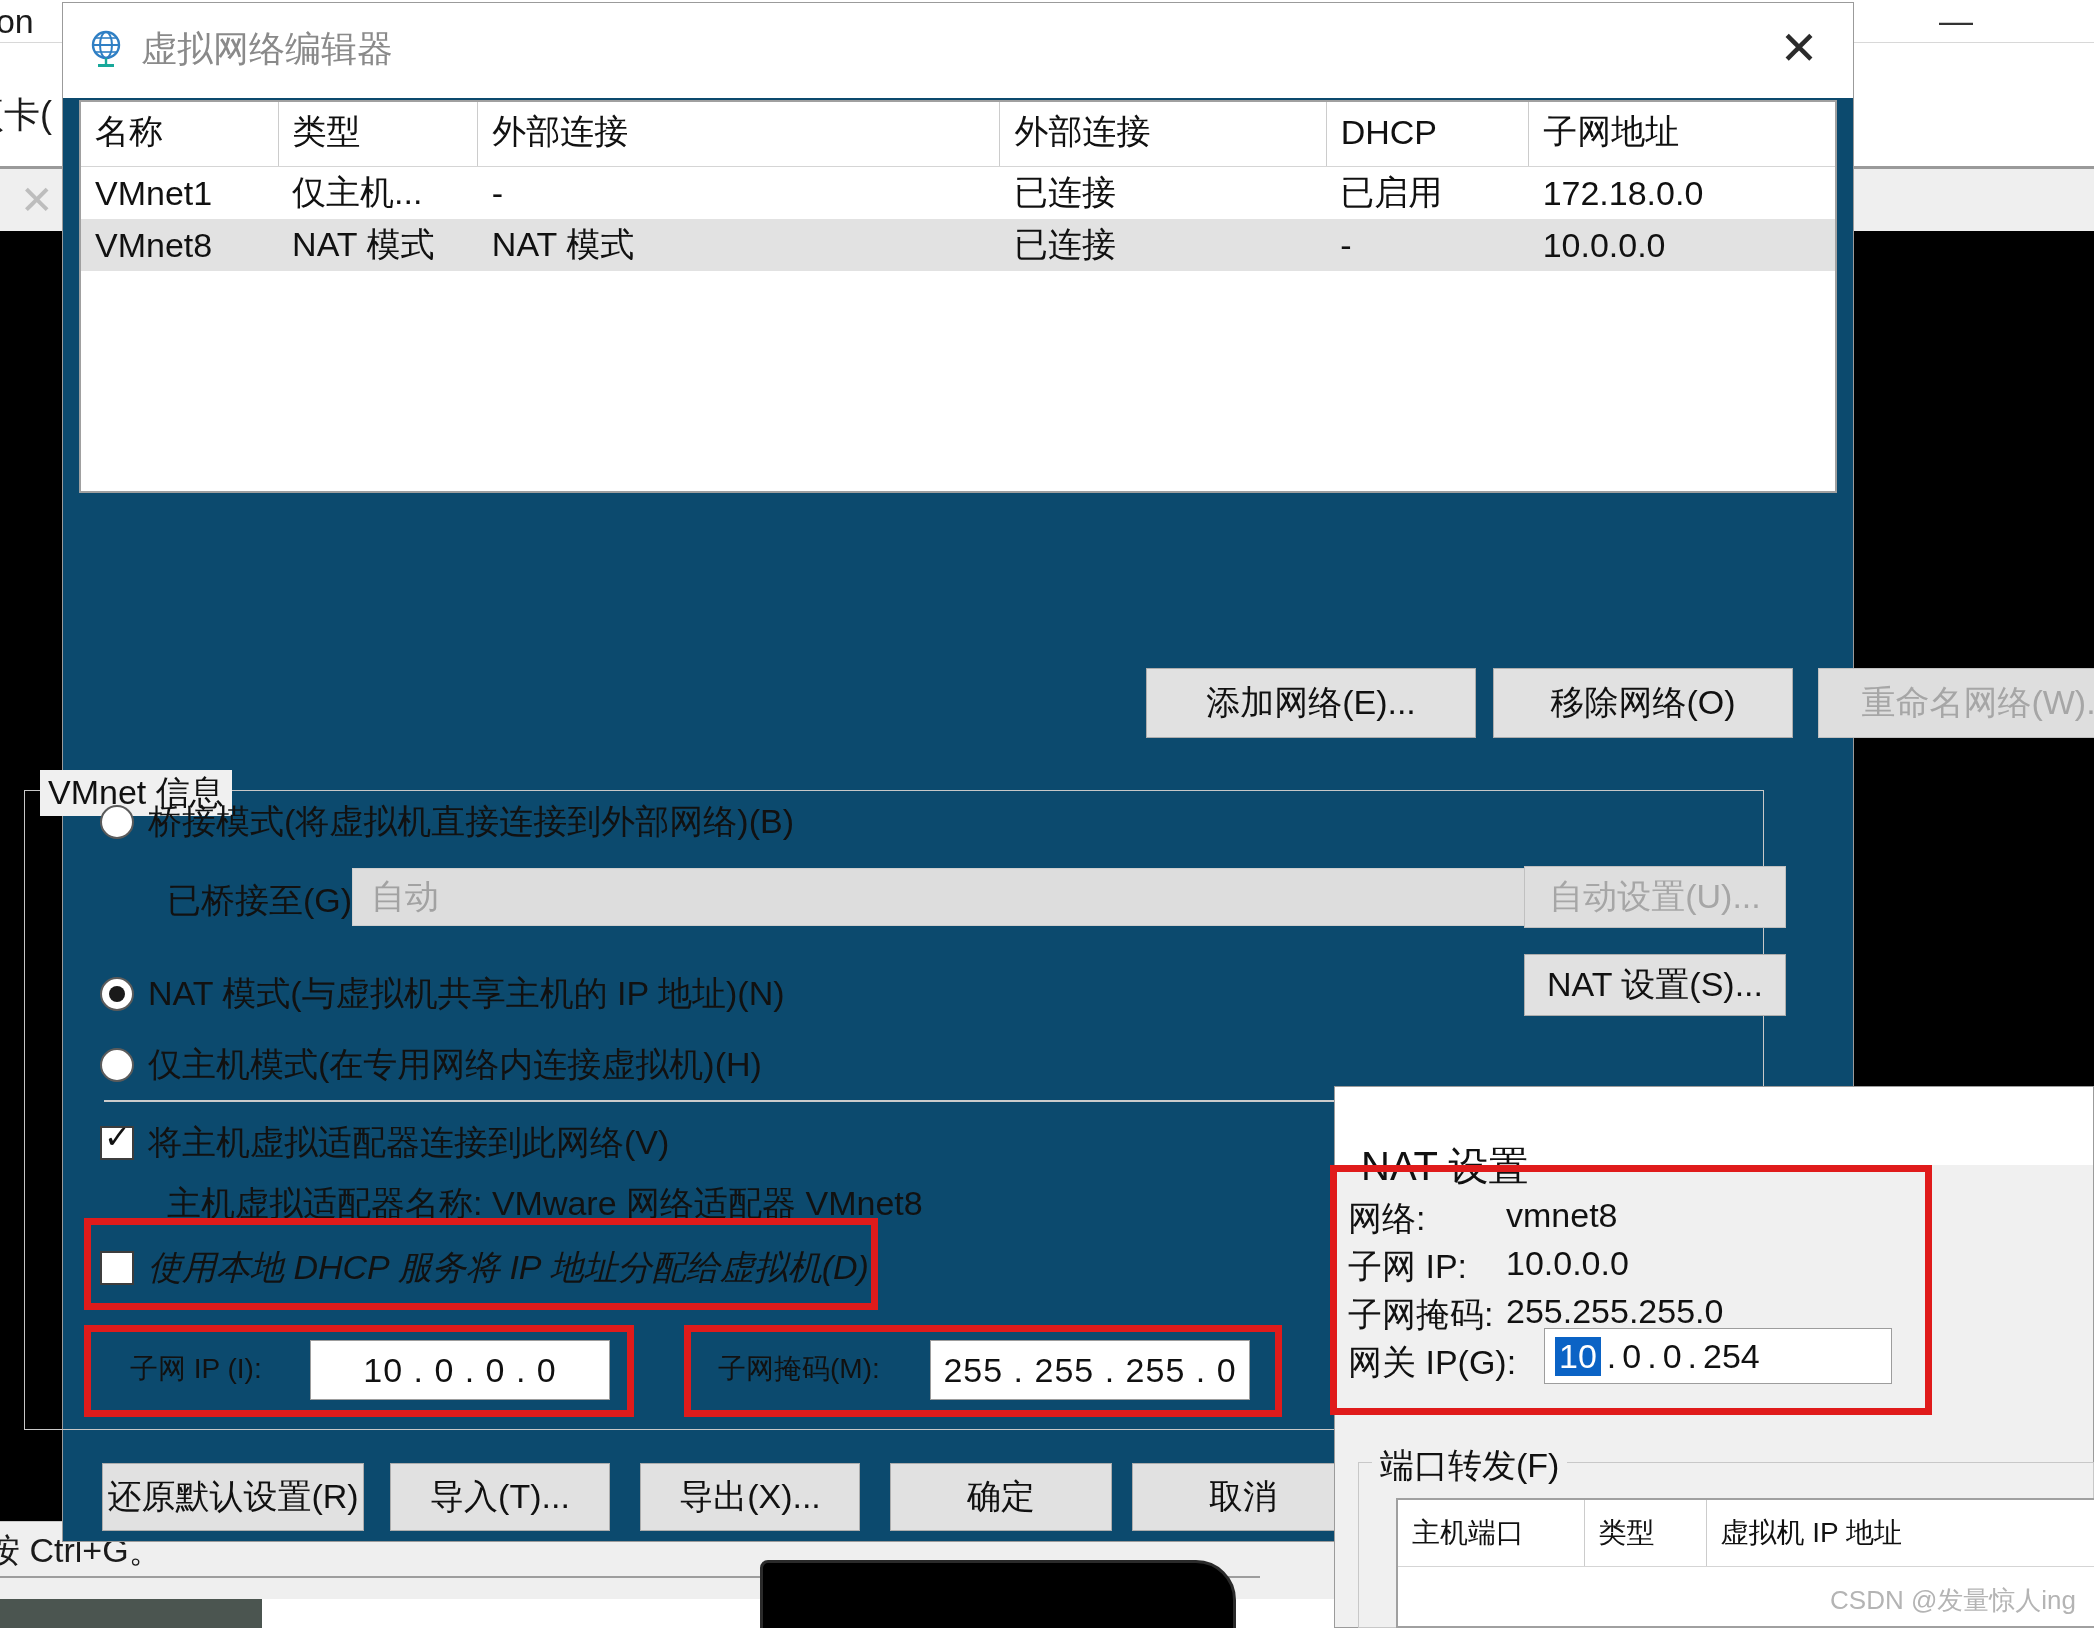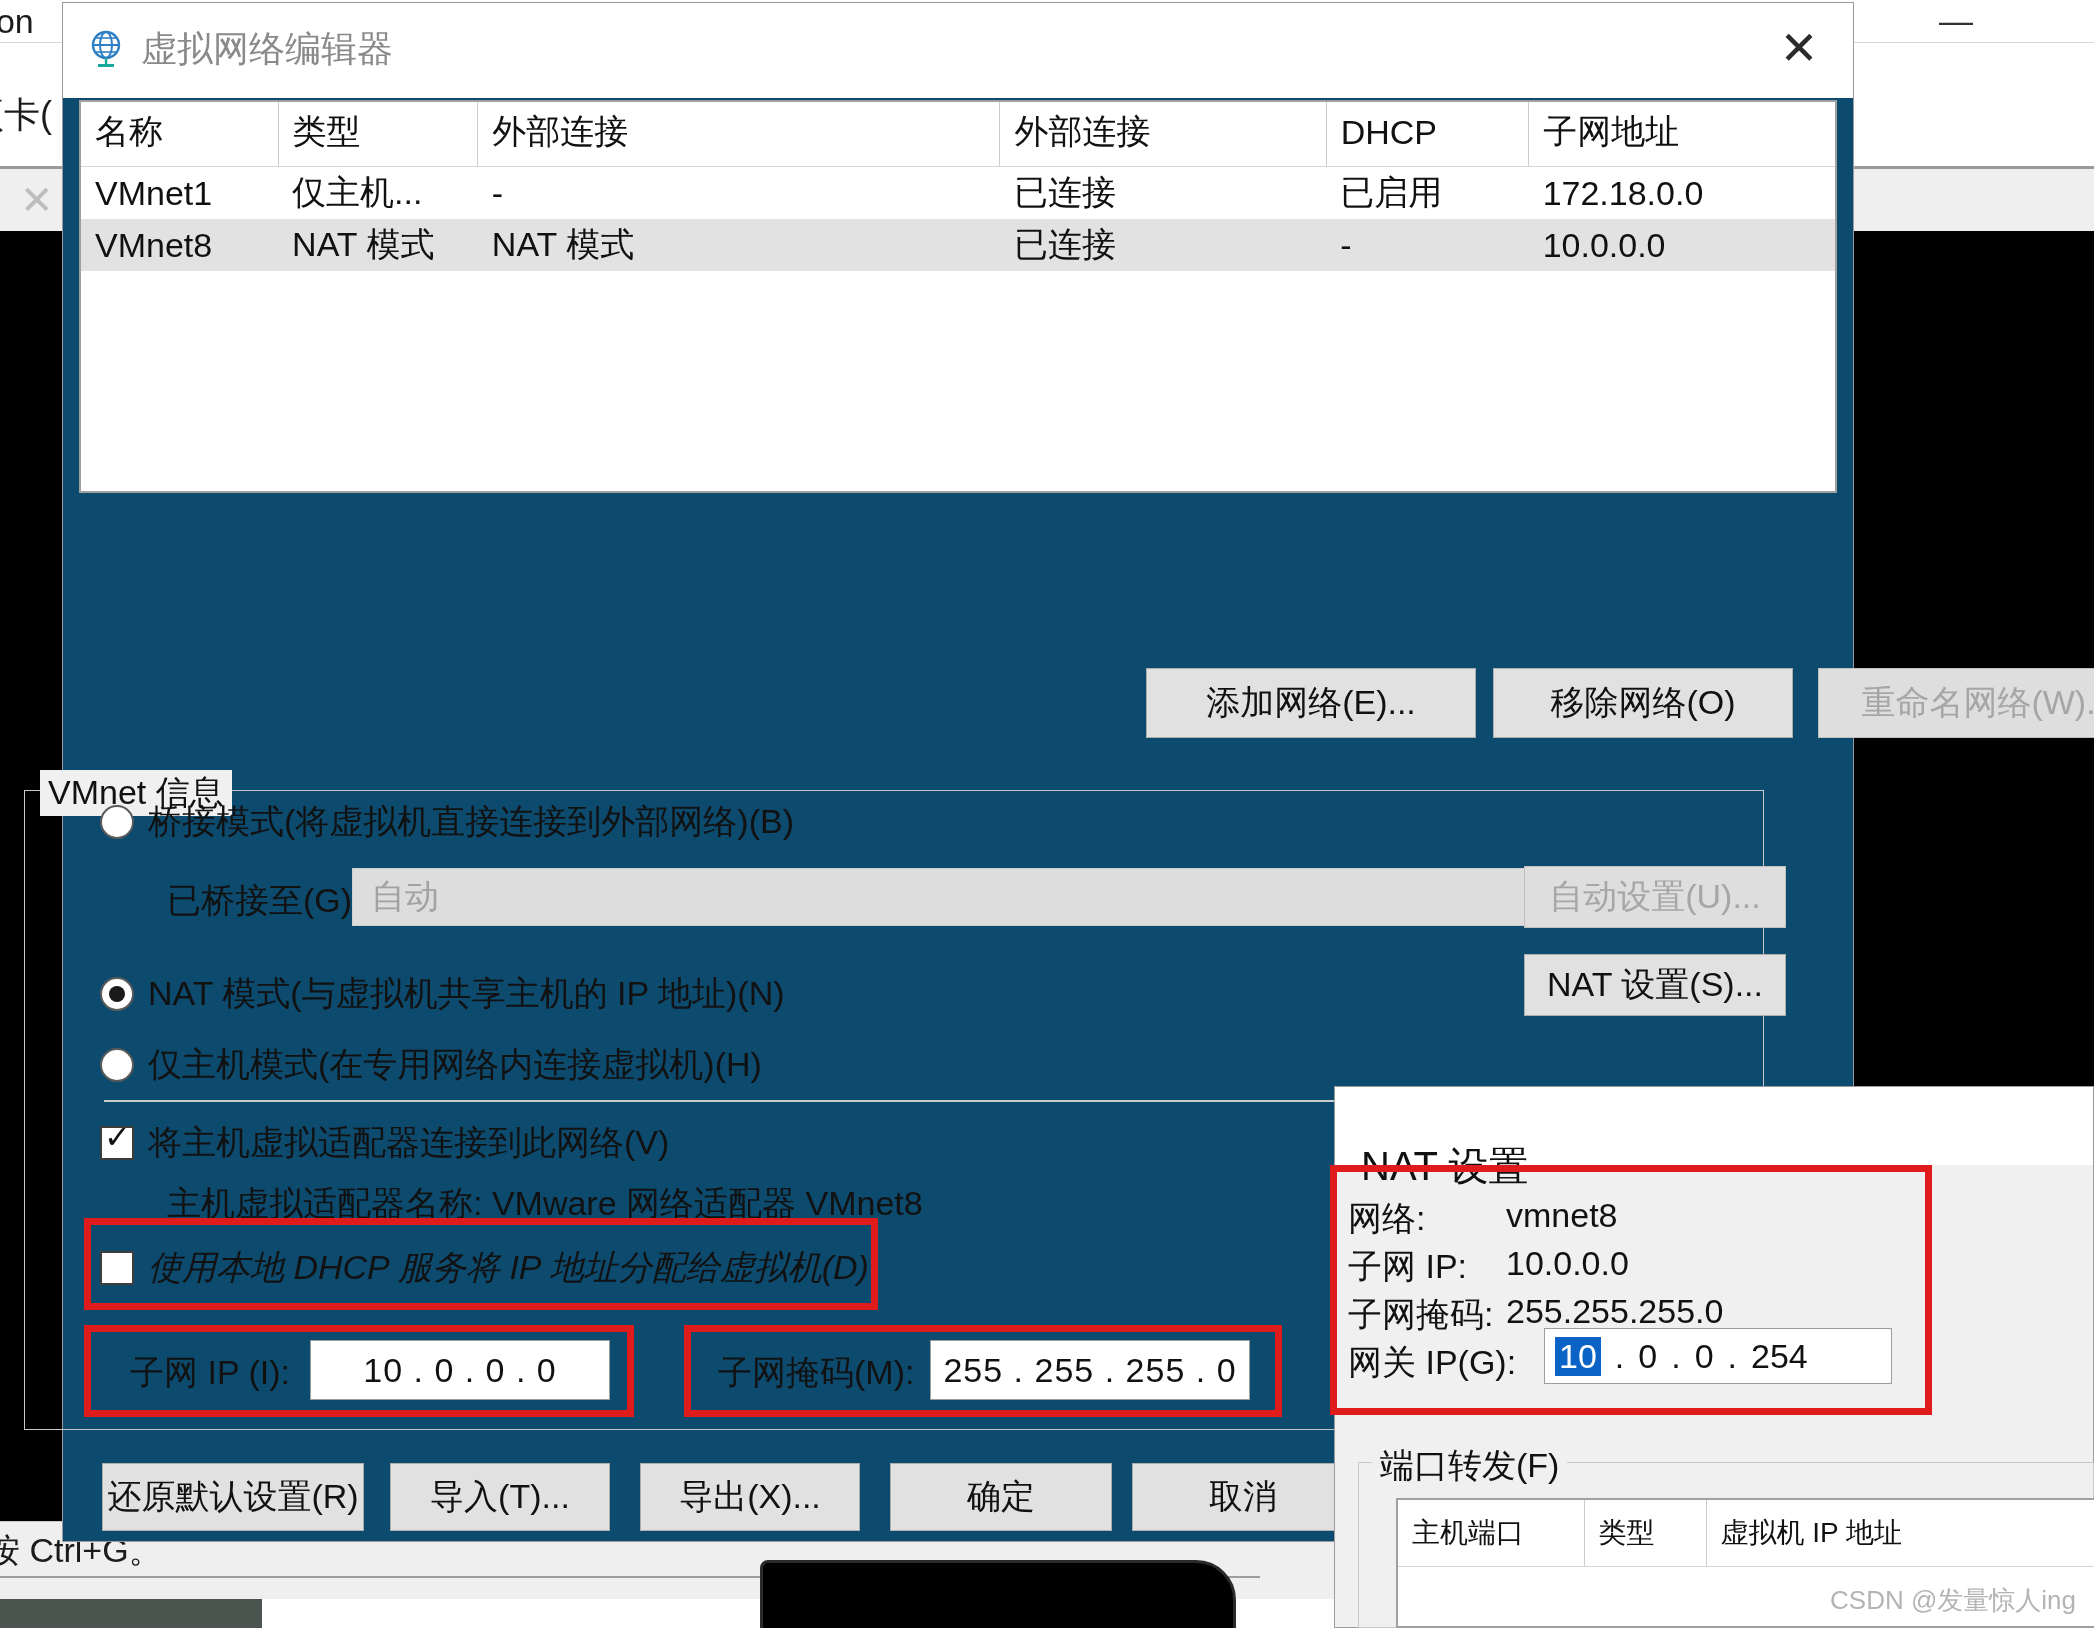--- a/index.html
+++ b/index.html
@@ -204,21 +204,21 @@
     position: absolute; left: 167px; top: 1181px; font-size: 34px; color: #111; white-space: nowrap;
   }
 
   
   .redbox { position: absolute; border: 7px solid #e01b1b; box-sizing: border-box; }
   .red-dhcp { left: 84px; top: 1218px; width: 794px; height: 92px; }
   .red-subip { left: 84px; top: 1325px; width: 550px; height: 92px; }
   .red-submask { left: 684px; top: 1325px; width: 598px; height: 92px; }
   .red-nat { left: 1330px; top: 1165px; width: 602px; height: 250px; }
 
-  .field-label { position: absolute; font-size: 34px; color: #111; white-space: nowrap; }
+  .field-label { position: absolute; font-size: 28px; color: #111; white-space: nowrap; }
   .lbl-subip { left: 130px; top: 1350px; }
   .lbl-submask { left: 718px; top: 1350px; }
 
   .ipfield {
     position: absolute; background: #ffffff; border: 1px solid #9d9d9d;
     box-sizing: border-box; display: flex; align-items: center; justify-content: center;
     font-size: 34px; color: #111; letter-spacing: 1px;
   }
   .f-subip { left: 310px; top: 1340px; width: 300px; height: 60px; }
   .f-submask { left: 930px; top: 1340px; width: 320px; height: 60px; }
@@ -249,21 +249,21 @@
   .nl-subip   { left: 1348px; top: 1244px; }
   .nv-subip   { left: 1506px; top: 1244px; }
   .nl-submask { left: 1348px; top: 1292px; }
   .nv-submask { left: 1506px; top: 1292px; }
   .nl-gateway { left: 1348px; top: 1340px; }
 
   .gw-field {
     position: absolute; left: 1544px; top: 1328px; width: 348px; height: 56px;
     background: #ffffff; border: 1px solid #9d9d9d; box-sizing: border-box;
     display: flex; align-items: center; font-size: 34px; color: #111;
-    padding-left: 10px; gap: 14px;
+    padding-left: 10px; gap: 6px;
   }
   .gw-oct-sel { background: #0b63c5; color: #ffffff; padding: 0 4px; }
   .gw-dot { color: #111; }
   .gw-oct { color: #111; }
 
   .pf-legend {
     position: absolute; left: 1372px; top: 1443px; background: #f0f0f0; padding: 0 8px;
     font-size: 34px; color: #111;
   }
   .pf-box {

